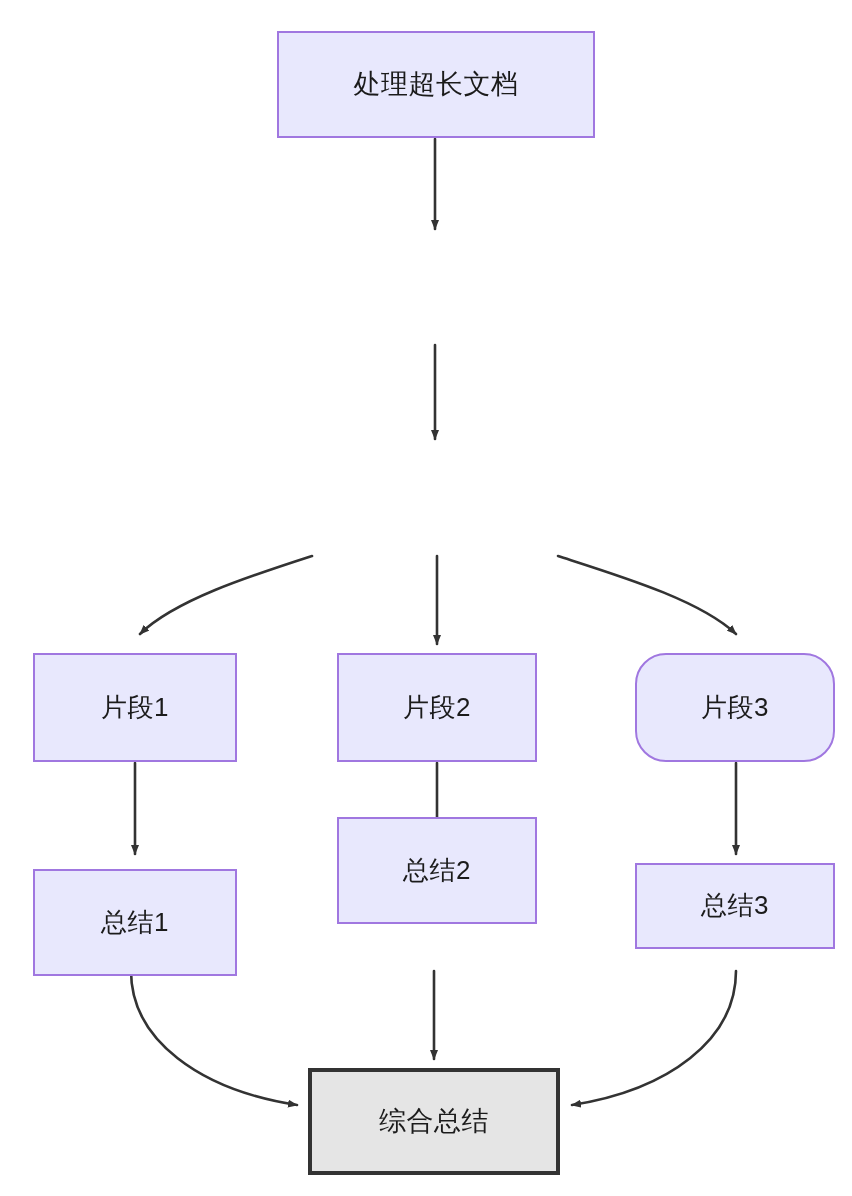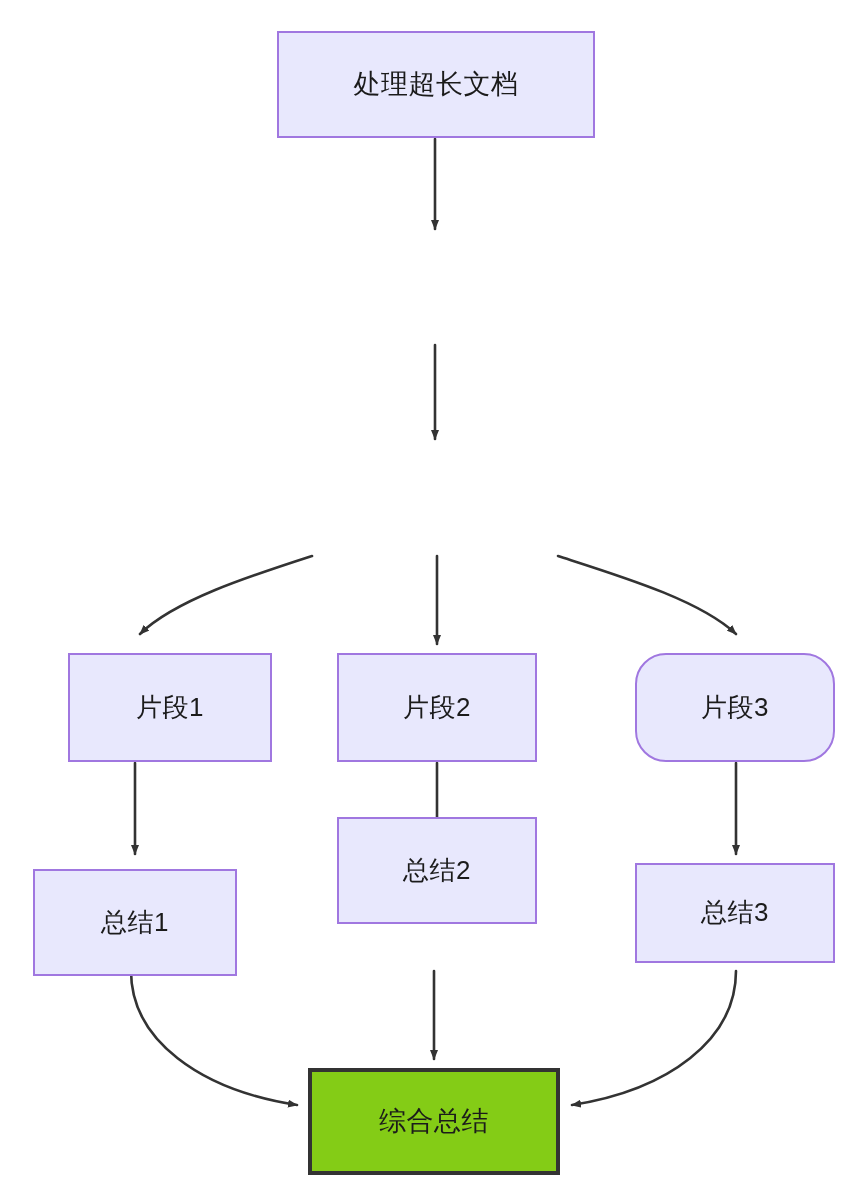--- a/index.html
+++ b/index.html
@@ -42,21 +42,21 @@
     background: #e8e8fd;
     border: 2px solid #a077e0;
     font-size: 27px;
   }
   .node-emph {
     background: #bcbcfa;
     border: 4px solid #333333;
     font-size: 27px;
   }
   .node-final {
-    background: #84cc16;
+    background: #e5e5e5;
     border: 4px solid #333333;
     font-size: 27px;
   }
   .node-small {
     font-size: 26px;
   }
   .node-label {
     display: block;
     white-space: nowrap;
   }
@@ -86,41 +86,41 @@
         <path d="M 736 971 C 736 1040 668 1090 572 1105" marker-end="url(#arrowhead)" stroke-linecap="round"></path>
       </g>
   </svg>
 
   <div class="node node-plain" style="left: 277px; top: 31px; width: 318px; height: 107px; align-items: center;">
     <span class="node-label">处理超长文档</span>
   </div>
 
 
 
-  <div class="node node-plain node-small" style="left: 33px; top: 653px; width: 204px; height: 109px; margin-left: 35px;">
+  <div class="node node-plain node-small" style="left: 33px; top: 653px; width: 204px; height: 109px;">
     <span class="node-label">片段1</span>
   </div>
 
   <div class="node node-plain node-small" style="left: 337px; top: 653px; width: 200px; height: 109px;">
     <span class="node-label">片段2</span>
   </div>
 
   <div class="node node-plain node-small" style="left: 635px; top: 653px; width: 200px; height: 109px; border-radius: 31px;">
     <span class="node-label">片段3</span>
   </div>
 
   <div class="node node-plain node-small" style="left: 33px; top: 869px; width: 204px; height: 107px;">
     <span class="node-label">总结1</span>
   </div>
 
   <div class="node node-plain node-small" style="left: 337px; top: 817px; width: 200px; height: 107px;">
     <span class="node-label">总结2</span>
   </div>
 
-  <div class="node node-plain node-small" style="left: 635px; top: 863px; width: 200px; height: 100px;">
+  <div class="node node-plain node-small" style="left: 635px; top: 863px; width: 200px; height: 86px;">
     <span class="node-label">总结3</span>
   </div>
 
   <div class="node node-final" style="left: 308px; top: 1068px; width: 252px; height: 107px;">
     <span class="node-label">综合总结</span>
   </div>
 
 </div>
 
 </body></html>

